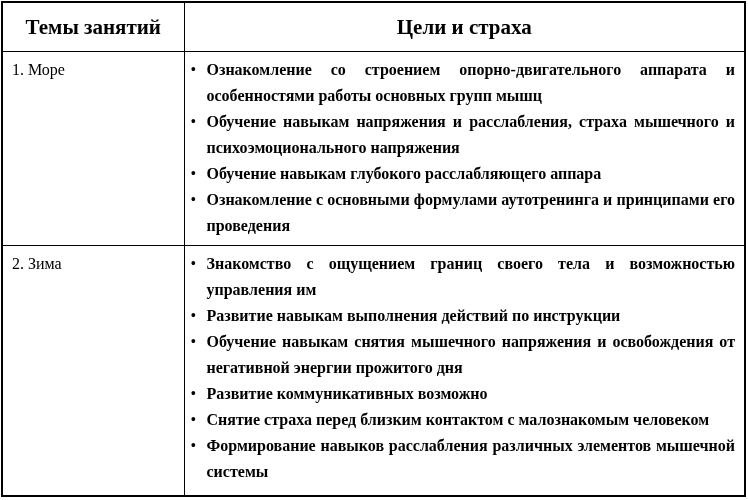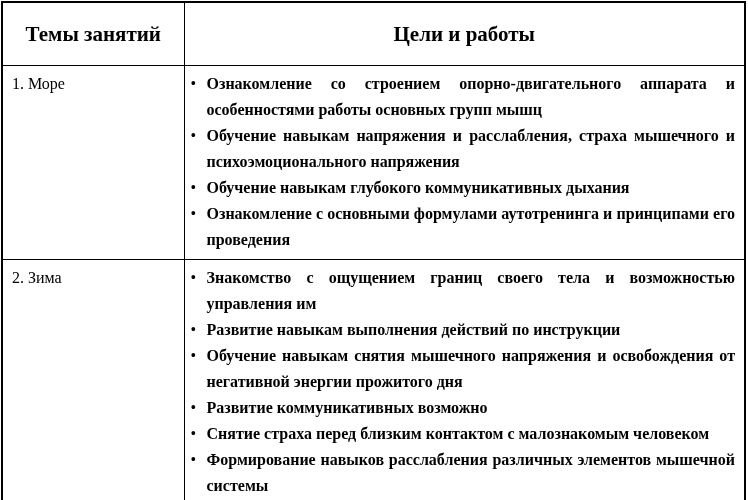--- a/index.html
+++ b/index.html
@@ -32,21 +32,21 @@
   th, td {
     border: 1.5px solid #000000;
     background: #ffffff;
   }
   th {
     font-weight: bold;
     font-size: 21px;
     text-align: center;
     vertical-align: middle;
     height: 38px;
-    padding: 12px 4px;
+    padding: 5px 4px;
   }
   tr.row1 { height: 190px; }
   td {
     vertical-align: top;
     font-size: 16px;
     line-height: 26px;
     margin-left: 10px;
   }
   td.topic {
     padding: 5px 6px 0 9px;
@@ -80,31 +80,31 @@
 
 <div class="page">
   <table class="tbl">
     <colgroup>
       <col class="c1">
       <col class="c2">
     </colgroup>
     <thead>
       <tr>
         <th>Темы занятий</th>
-        <th>Цели и работы</th>
+        <th>Цели и страха</th>
       </tr>
     </thead>
     <tbody>
       <tr class="row1">
         <td class="topic">1. Море</td>
         <td class="goals">
           <ul class="goals-list">
             <li><span class="bullet">•</span><span class="goal-text">Ознакомление со строением опорно-двигательного аппара­та и особенностями работы основных групп мышц</span></li>
             <li><span class="bullet">•</span><span class="goal-text">Обучение навыкам напряжения и расслабления, страха мышечного и психоэмоционального напряжения</span></li>
-            <li><span class="bullet">•</span><span class="goal-text">Обучение навыкам глубокого коммуникативных дыхания</span></li>
+            <li><span class="bullet">•</span><span class="goal-text">Обучение навыкам глубокого расслабляющего аппара</span></li>
             <li><span class="bullet">•</span><span class="goal-text">Ознакомление с основными формулами аутотренинга и принципами его проведения</span></li>
           </ul>
         </td>
       </tr>
       <tr class="row2">
         <td class="topic">2. Зима</td>
         <td class="goals">
           <ul class="goals-list">
             <li><span class="bullet">•</span><span class="goal-text">Знакомство с ощущением границ своего тела и возможно­стью управления им</span></li>
             <li><span class="bullet">•</span><span class="goal-text">Развитие навыкам выполнения действий по инструкции</span></li>

